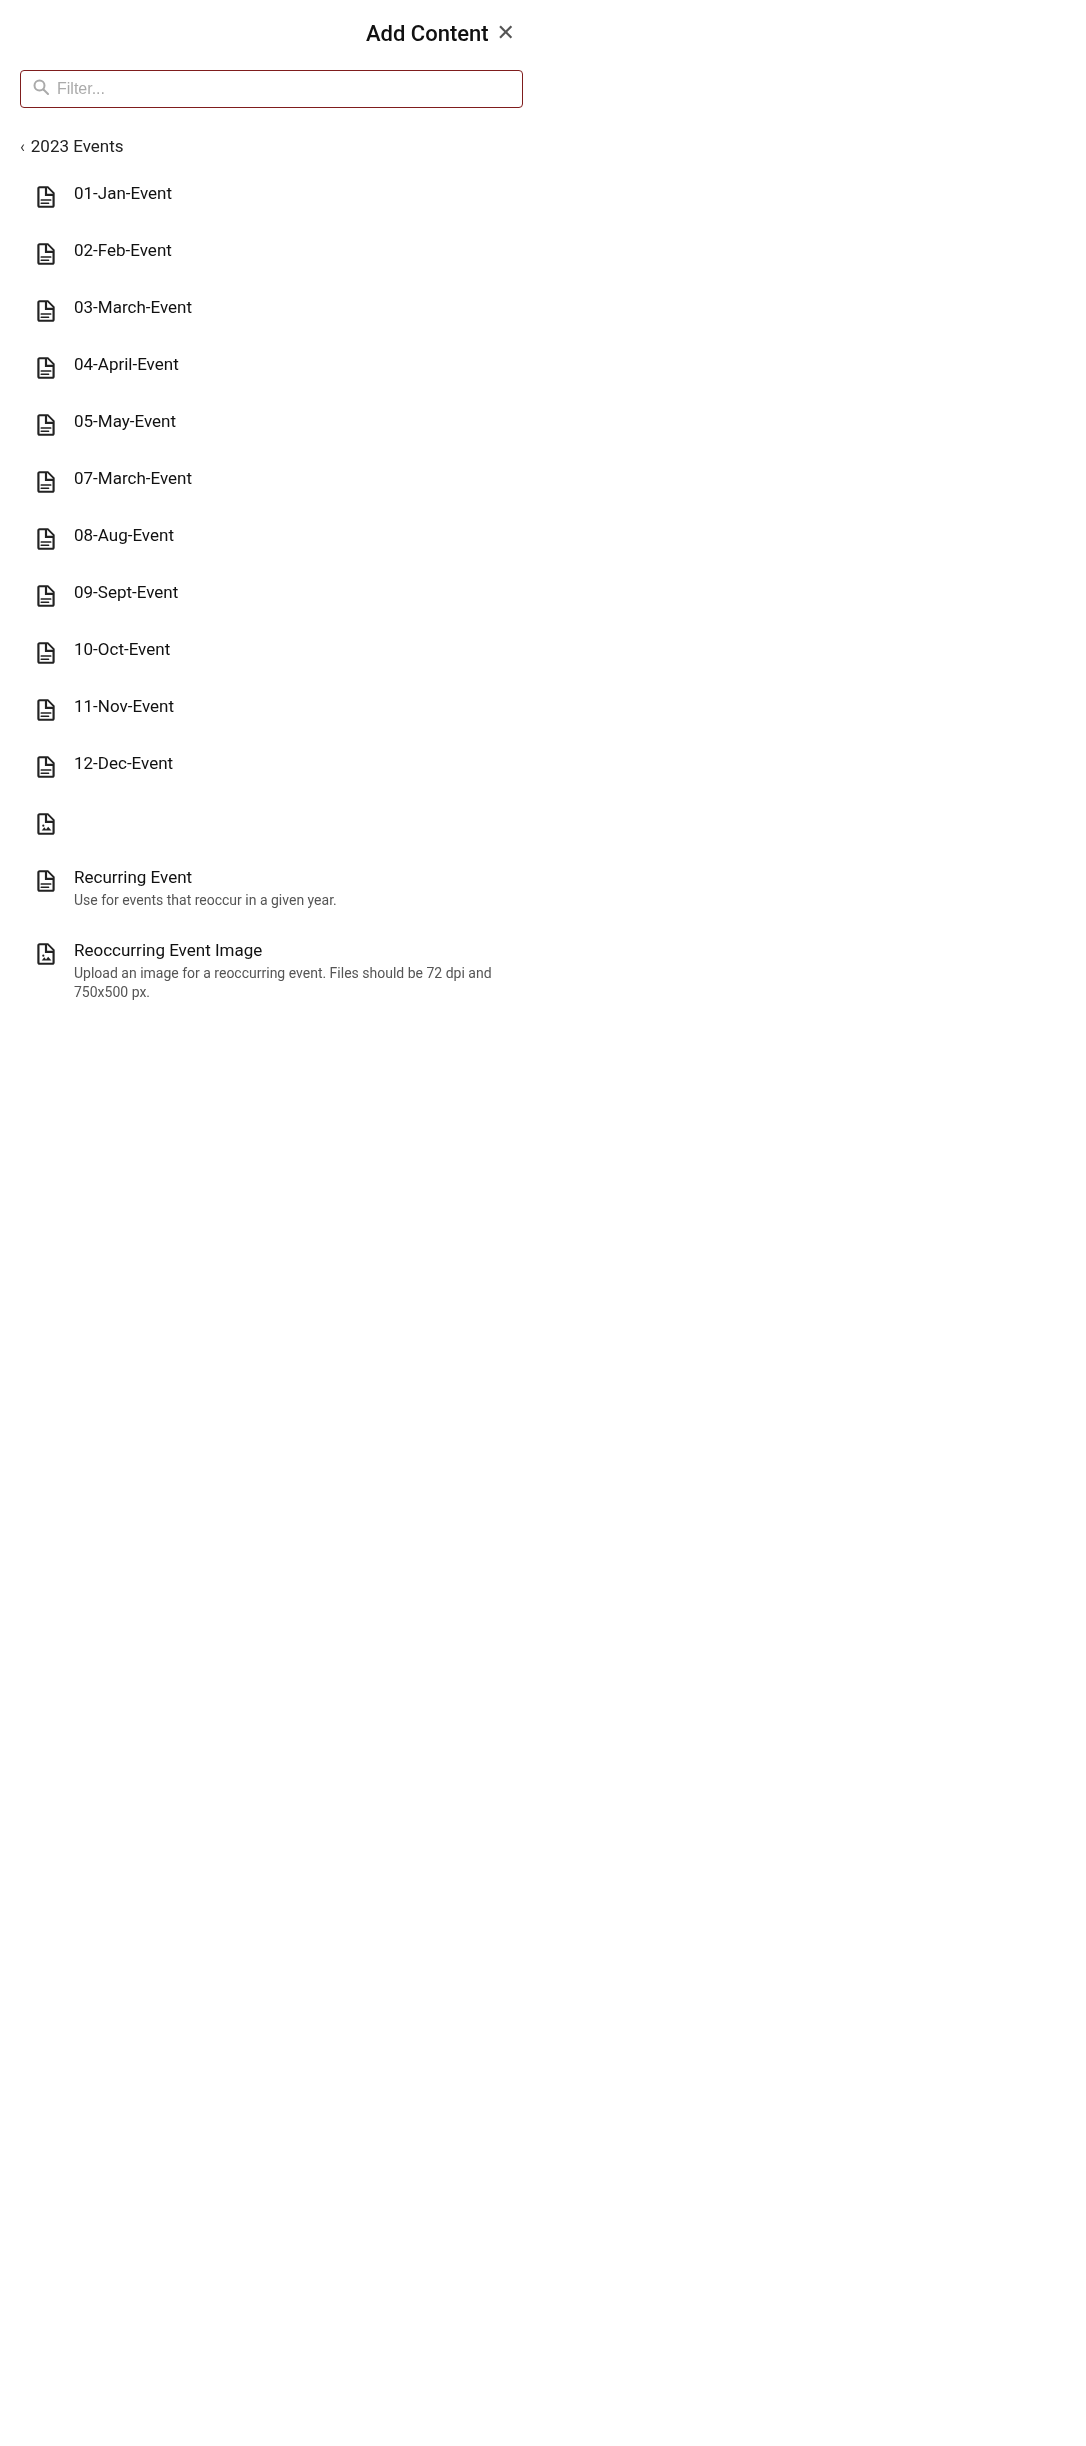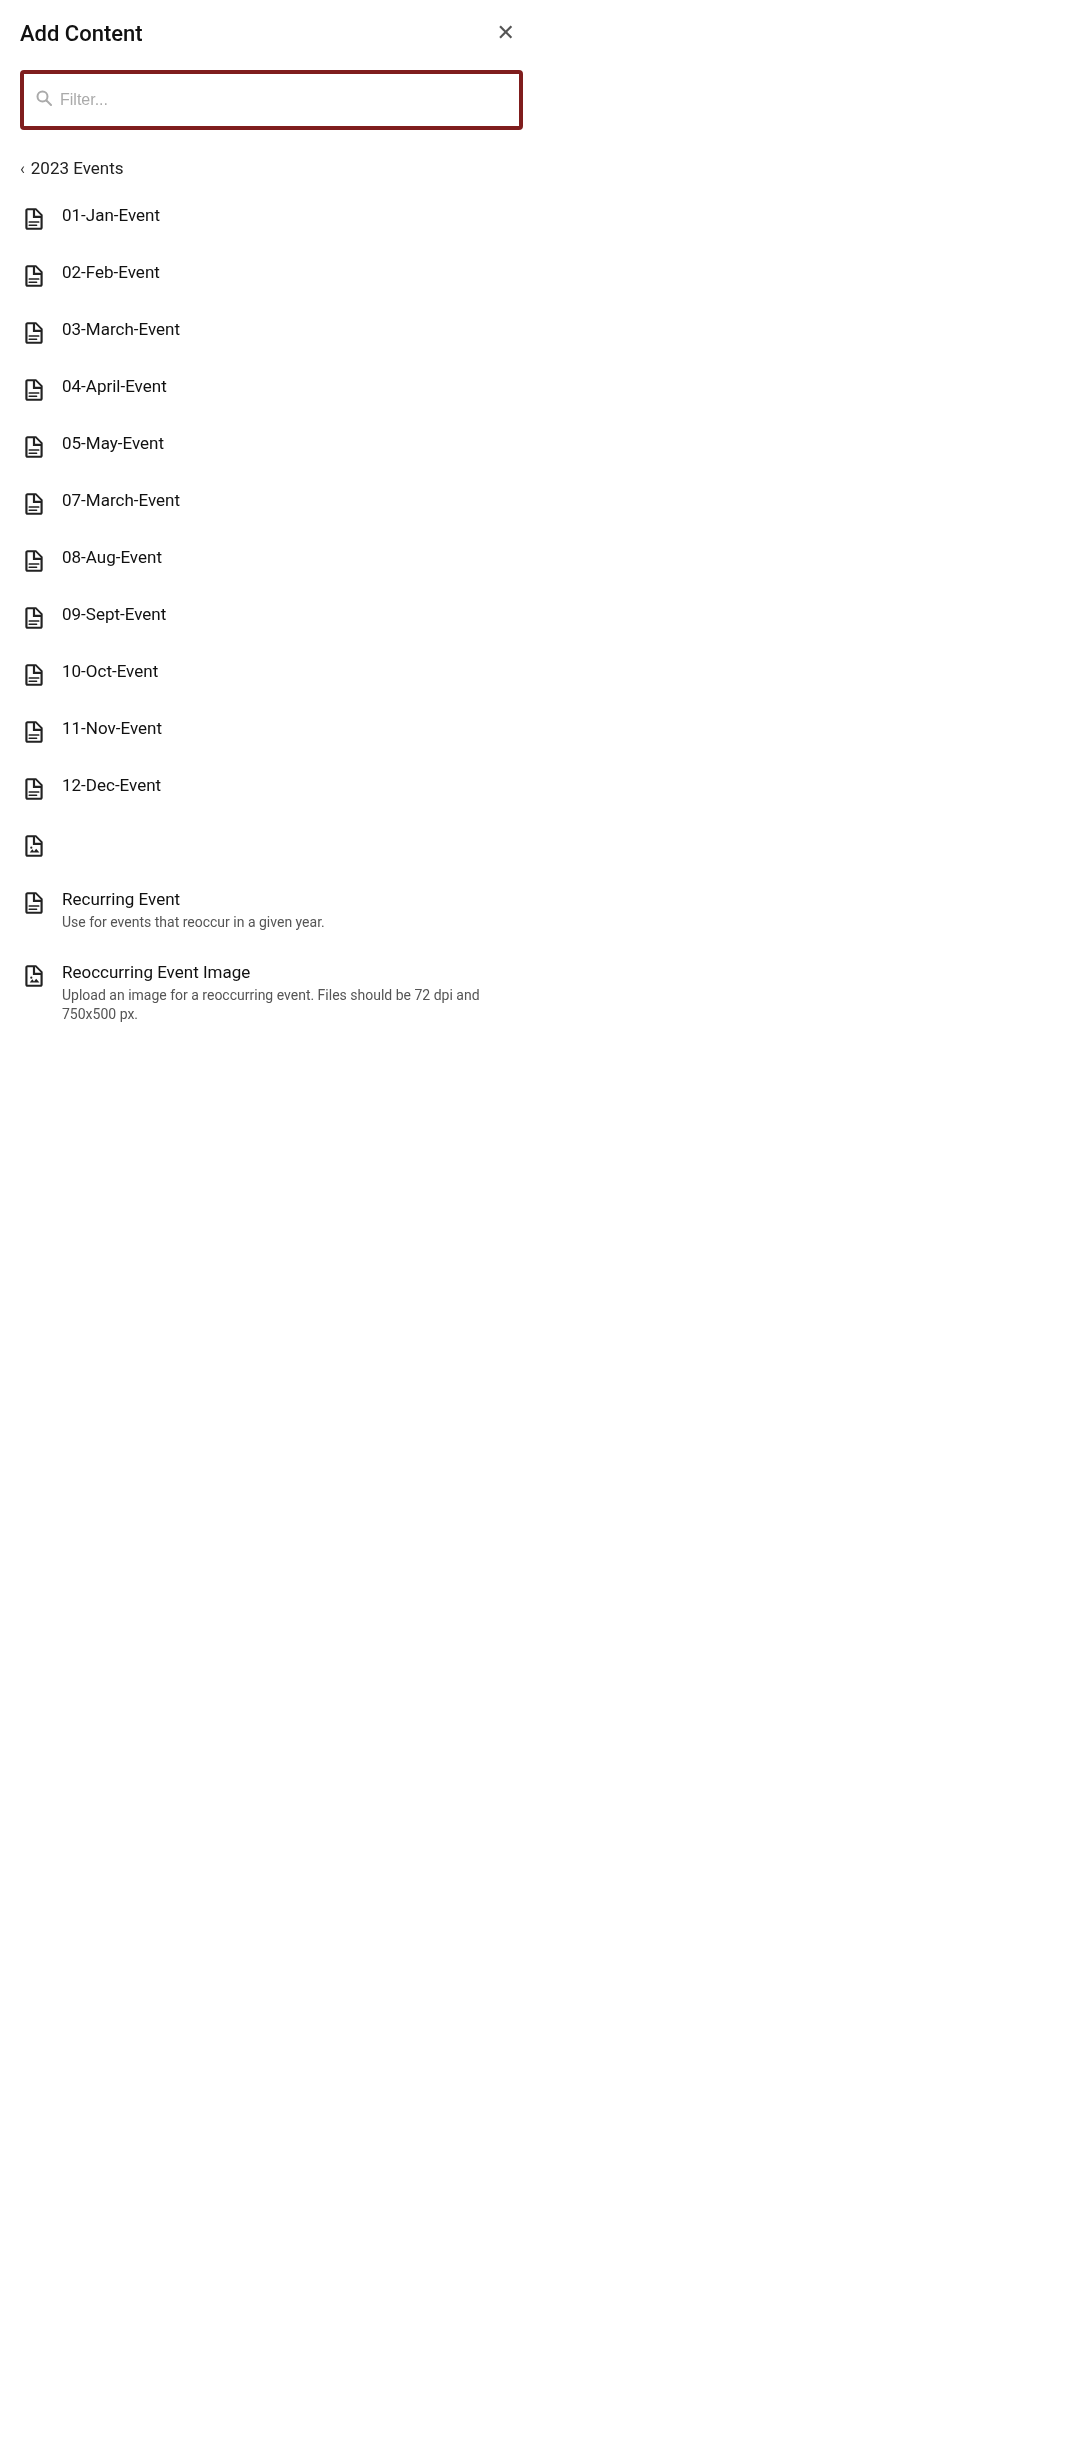--- a/index.html
+++ b/index.html
@@ -17,21 +17,21 @@
     }
 
     .dialog {
       width: 100%;
       background: #fff;
       padding: 0;
     }
 
     .dialog-header {
       display: flex;
-      justify-content: space-between;
+      justify-content: flex-end;
       align-items: center;
       padding: 18px 20px 14px 20px;
       border-bottom: none;
     }
 
     .dialog-title {
       font-size: 22px;
       font-weight: 500;
       color: #111;
     }
@@ -46,23 +46,23 @@
       line-height: 1;
     }
 
     .search-container {
       padding: 8px 20px 12px 20px;
     }
 
     .search-input-wrapper {
       display: flex;
       align-items: center;
-      border: 4px solid #7f1d1d;
+      border: 1px solid #7f1d1d;
       border-radius: 4px;
-      padding: 16px 12px;
+      padding: 8px 12px;
       background: #fff;
     }
 
     .search-icon {
       color: #aaa;
       font-size: 16px;
       margin-right: 8px;
       flex-shrink: 0;
     }
 
@@ -100,20 +100,21 @@
     .content-list {
       padding: 4px 0;
     }
 
     .list-item {
       display: flex;
       align-items: flex-start;
       padding: 14px 20px;
       cursor: pointer;
       gap: 14px;
+      margin-left: 12px;
     }
 
     .item-icon {
       flex-shrink: 0;
       width: 28px;
       height: 28px;
       display: flex;
       align-items: center;
       justify-content: center;
       margin-top: 1px;

